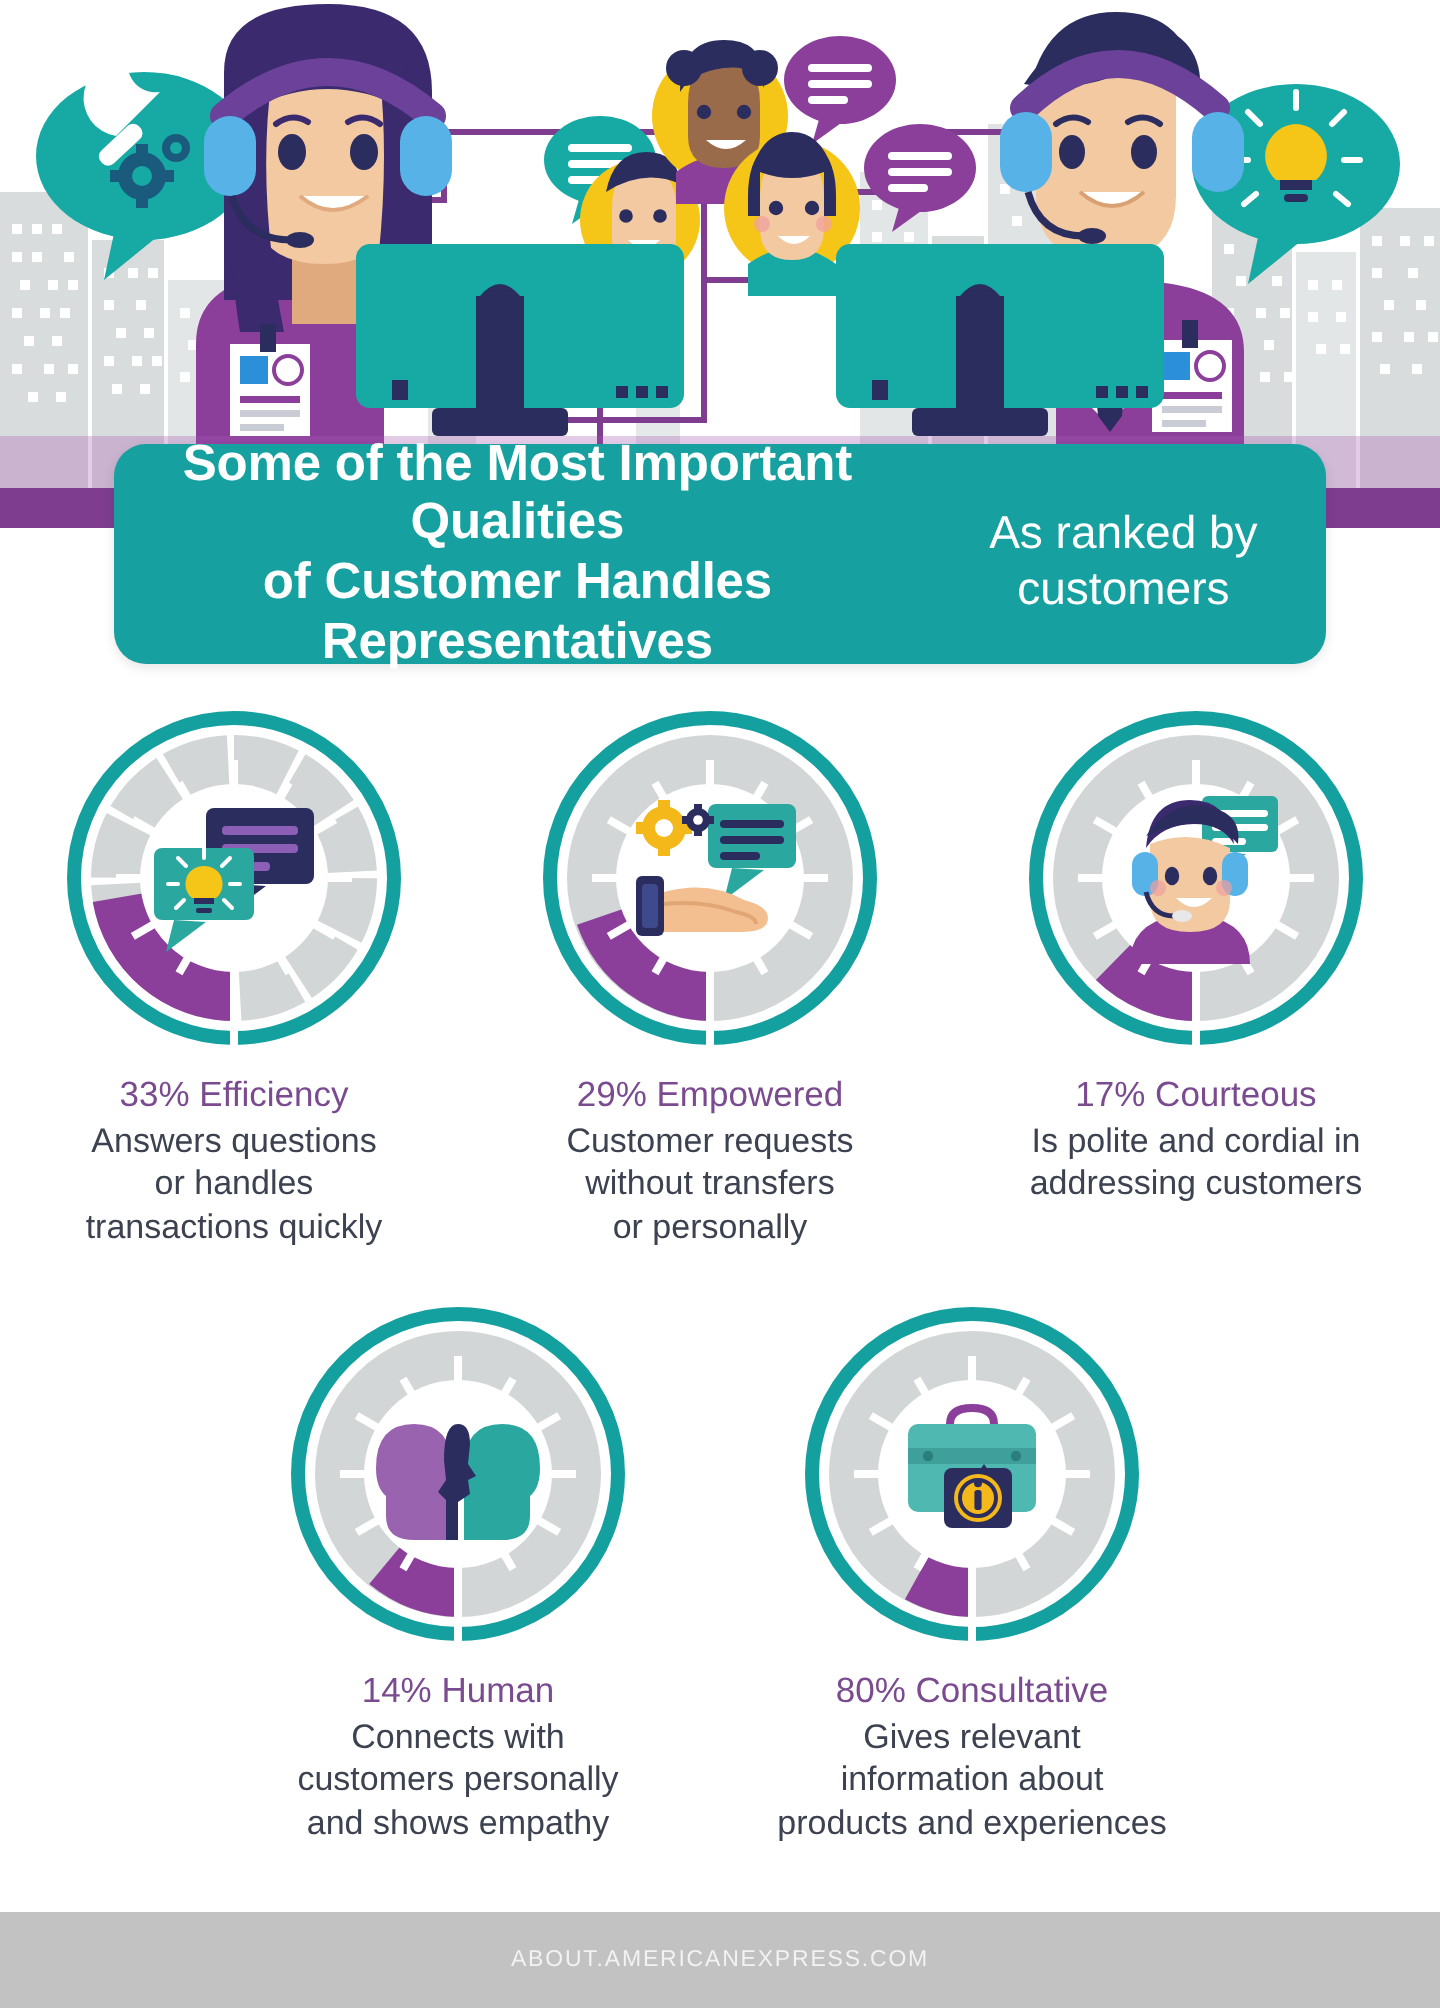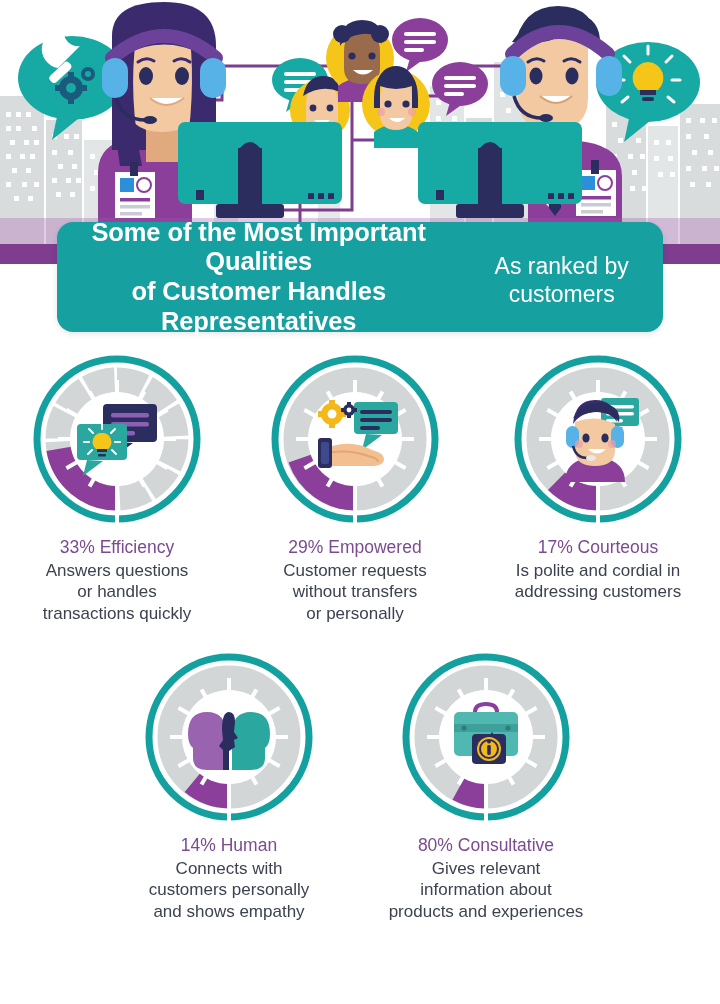--- a/index.html
+++ b/index.html
@@ -738,14 +738,17 @@
           <div class="cap-body">
             <span>Gives relevant</span><br>
             <span>information about</span><br>
             <span>products and experiences</span>
           </div>
         </div>
       </div>
     </div>
   </div>
 
+  <div class="footer">
+    <span class="footer-text">ABOUT.AMERICANEXPRESS.COM</span>
+  </div>
 
 </div>
 
 </body></html>

